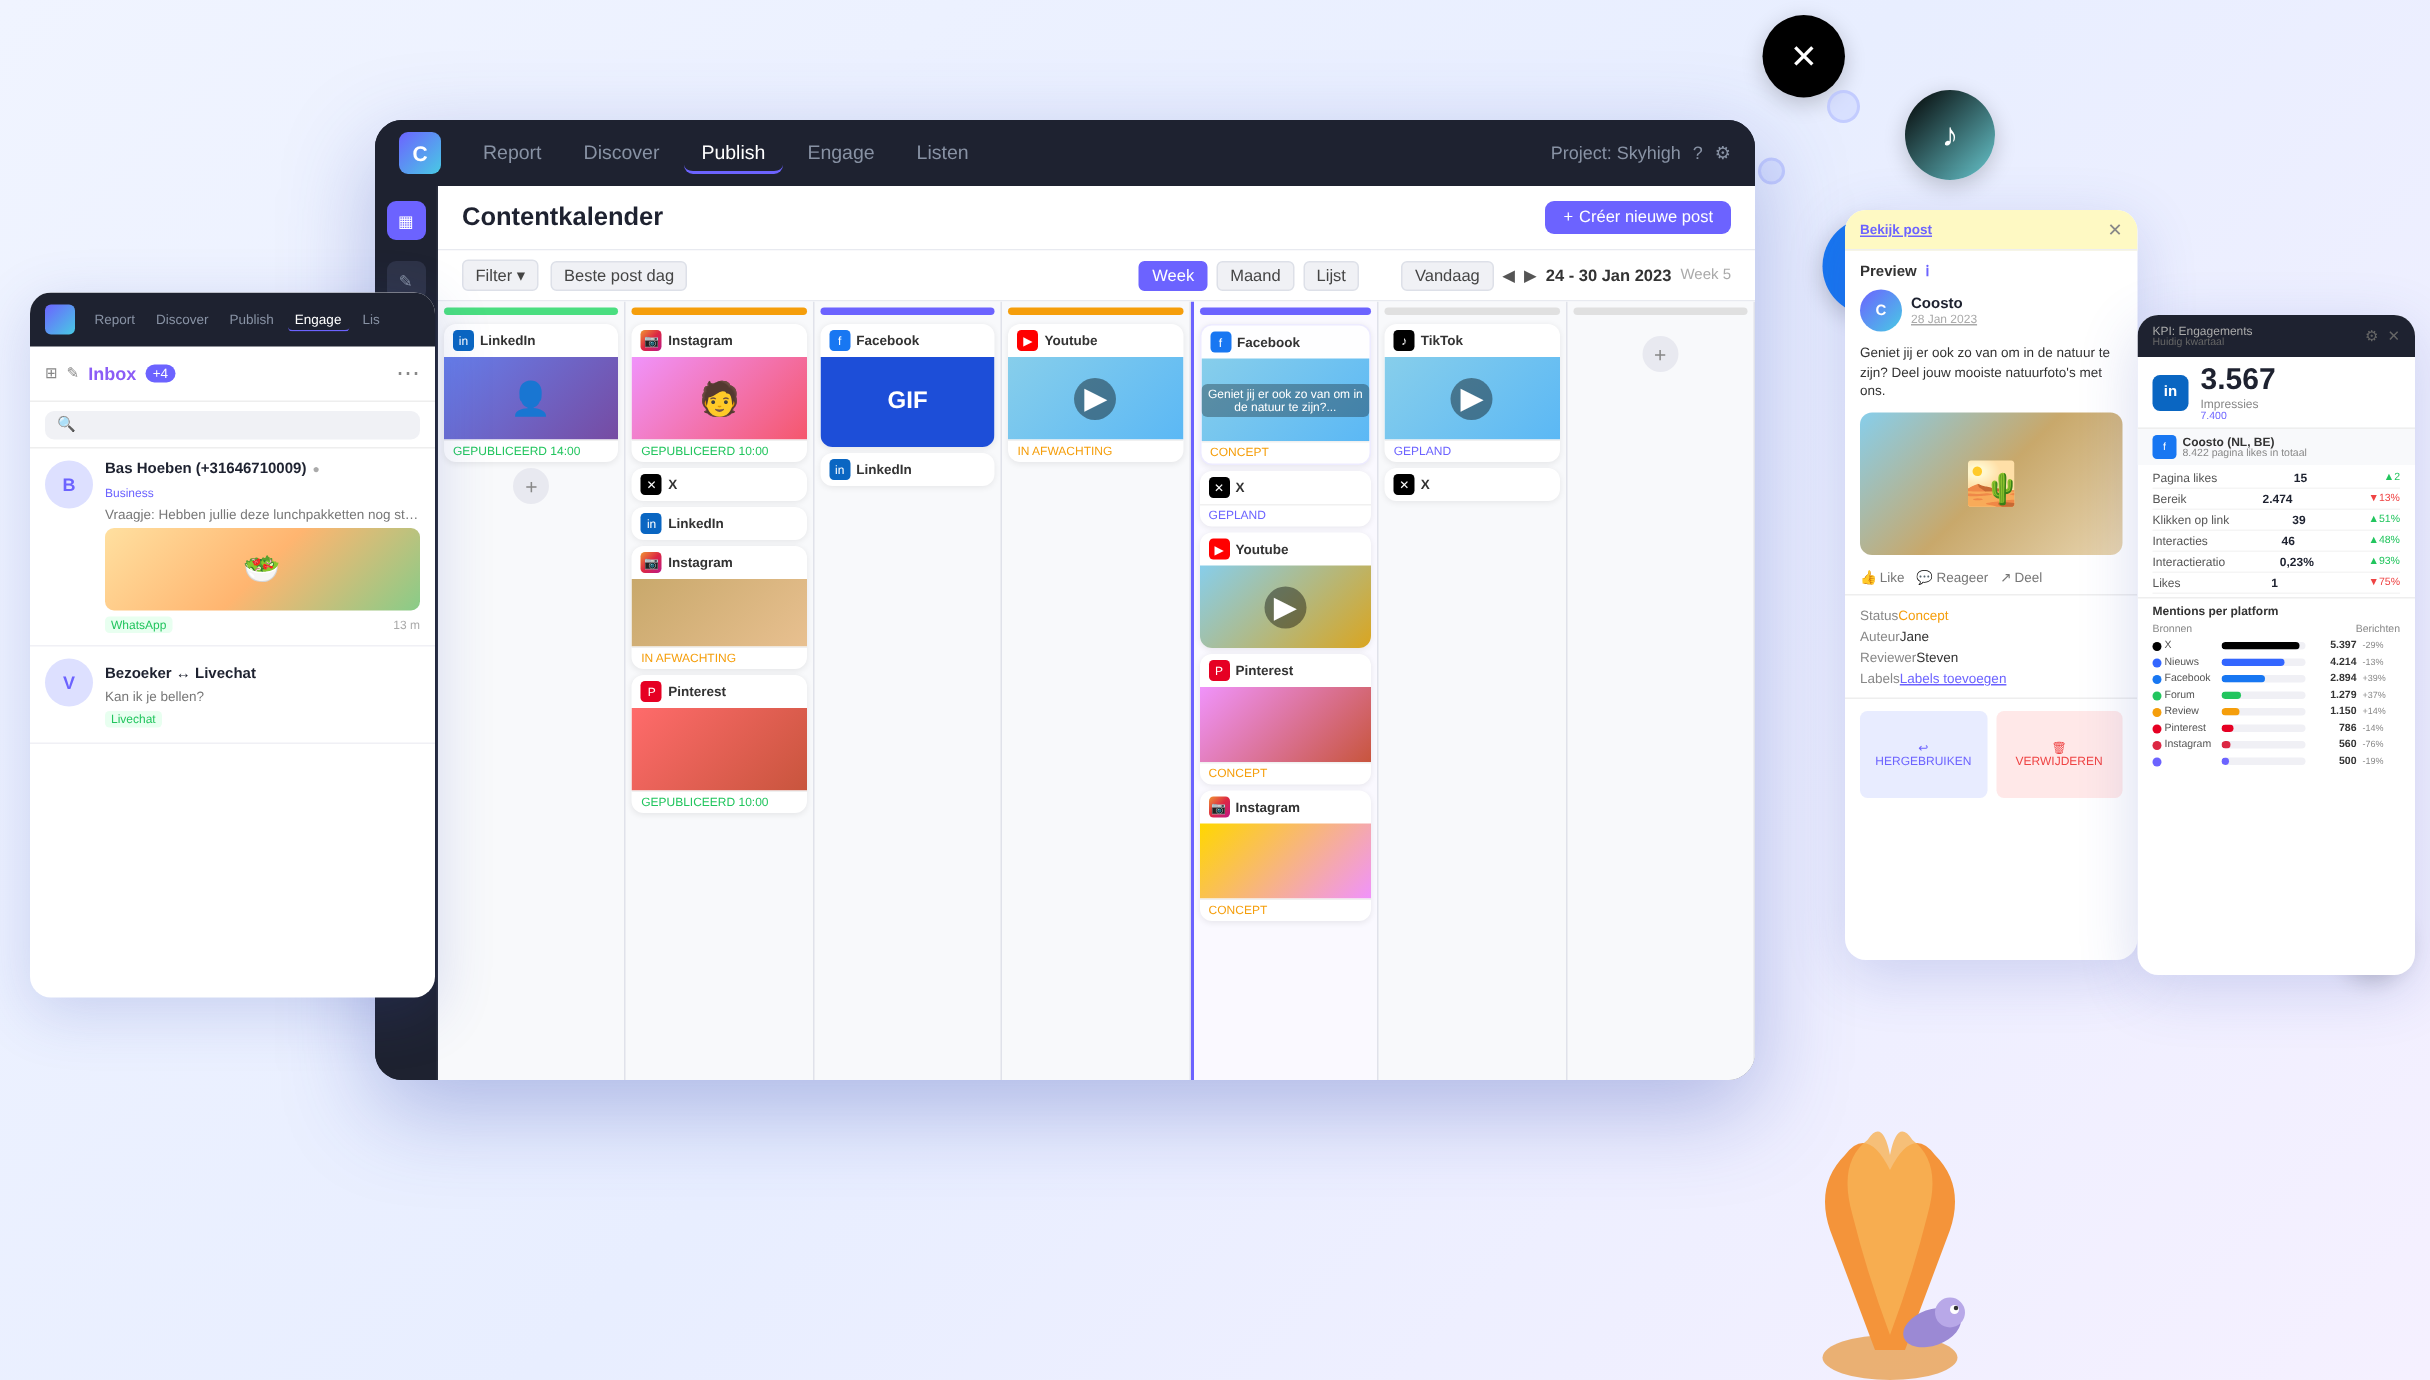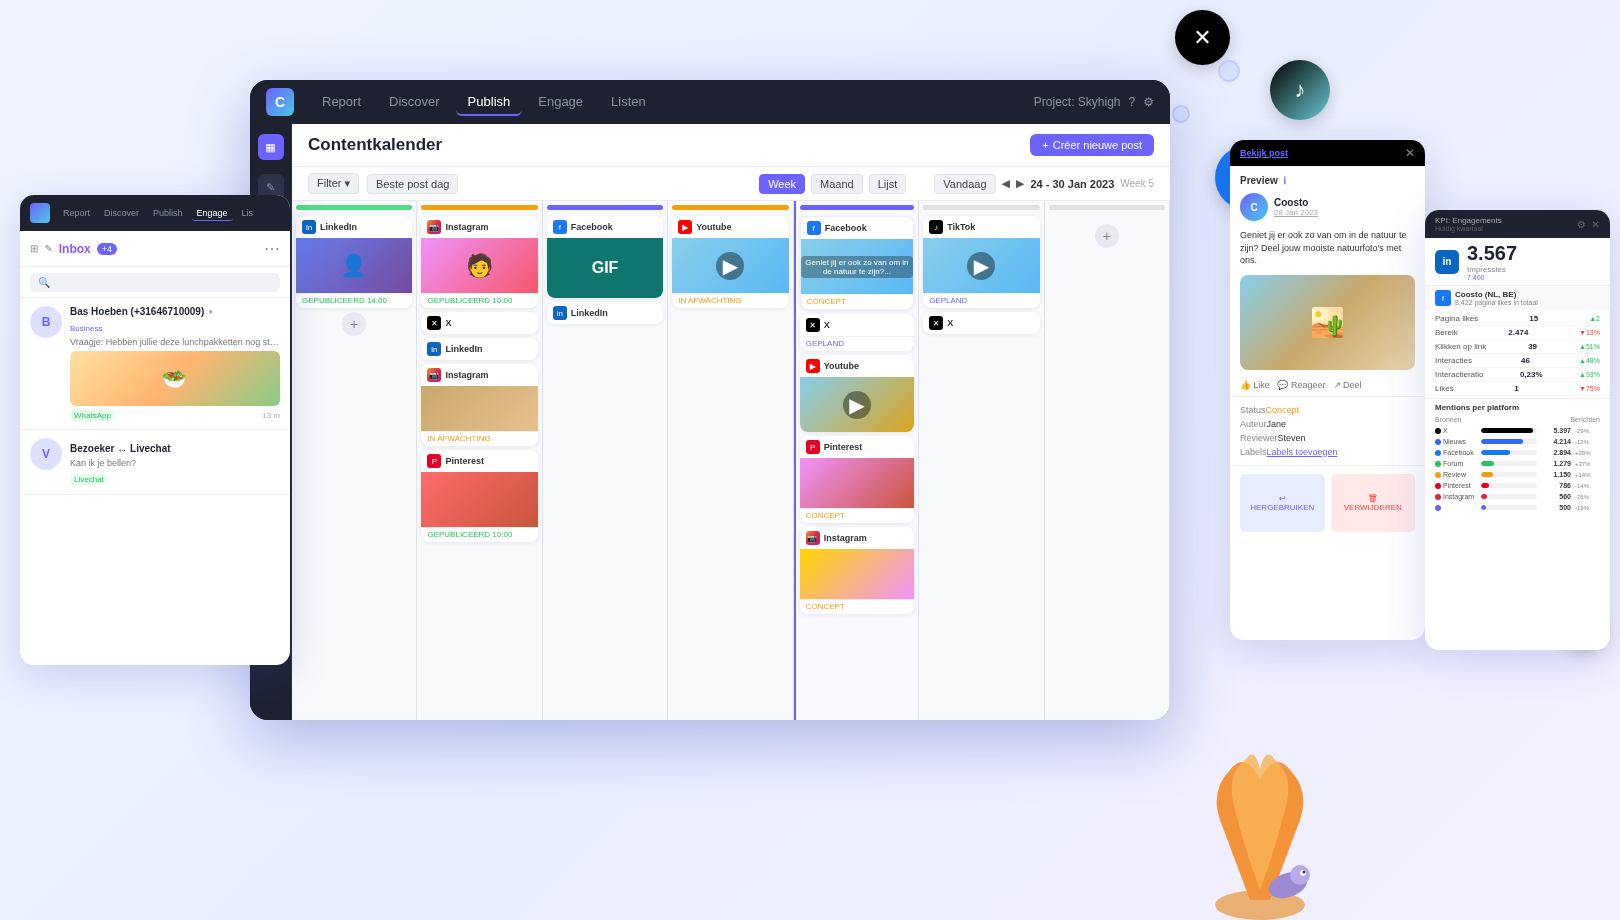--- a/index.html
+++ b/index.html
@@ -283,21 +283,21 @@
       border: none;
       cursor: pointer;
       font-size: 14px;
       color: #888;
       display: flex; align-items: center; justify-content: center;
       margin: 0 auto;
     }
 
     
     .gif-card {
-      background: #0f766e;
+      background: #1d4ed8;
       display: flex; align-items: center; justify-content: center;
       color: white; font-weight: bold; font-size: 16px;
       height: 60px;
     }
 
     
     .left-panel {
       position: absolute;
       left: 20px;
       top: 195px;
@@ -414,21 +414,21 @@
       height: 500px;
       background: white;
       border-radius: 14px;
       box-shadow: 0 10px 40px rgba(60,80,180,0.2);
       overflow: hidden;
       display: flex;
       flex-direction: column;
       font-size: 10px;
     }
     .pp-topbar {
-      background: #000000;
+      background: #fef9c3;
       padding: 6px 10px;
       border-bottom: 1px solid #eee;
       display: flex;
       align-items: center;
       justify-content: space-between;
     }
     .pp-link { color: #6C63FF; font-size: 9px; font-weight: 600; text-decoration: underline; }
     .pp-close { color: #888; font-size: 12px; cursor: pointer; }
     .pp-preview-label { font-size: 10px; font-weight: 600; color: #333; padding: 6px 10px 2px; }
     .pp-post-header { display: flex; align-items: center; gap: 6px; padding: 4px 10px; }

